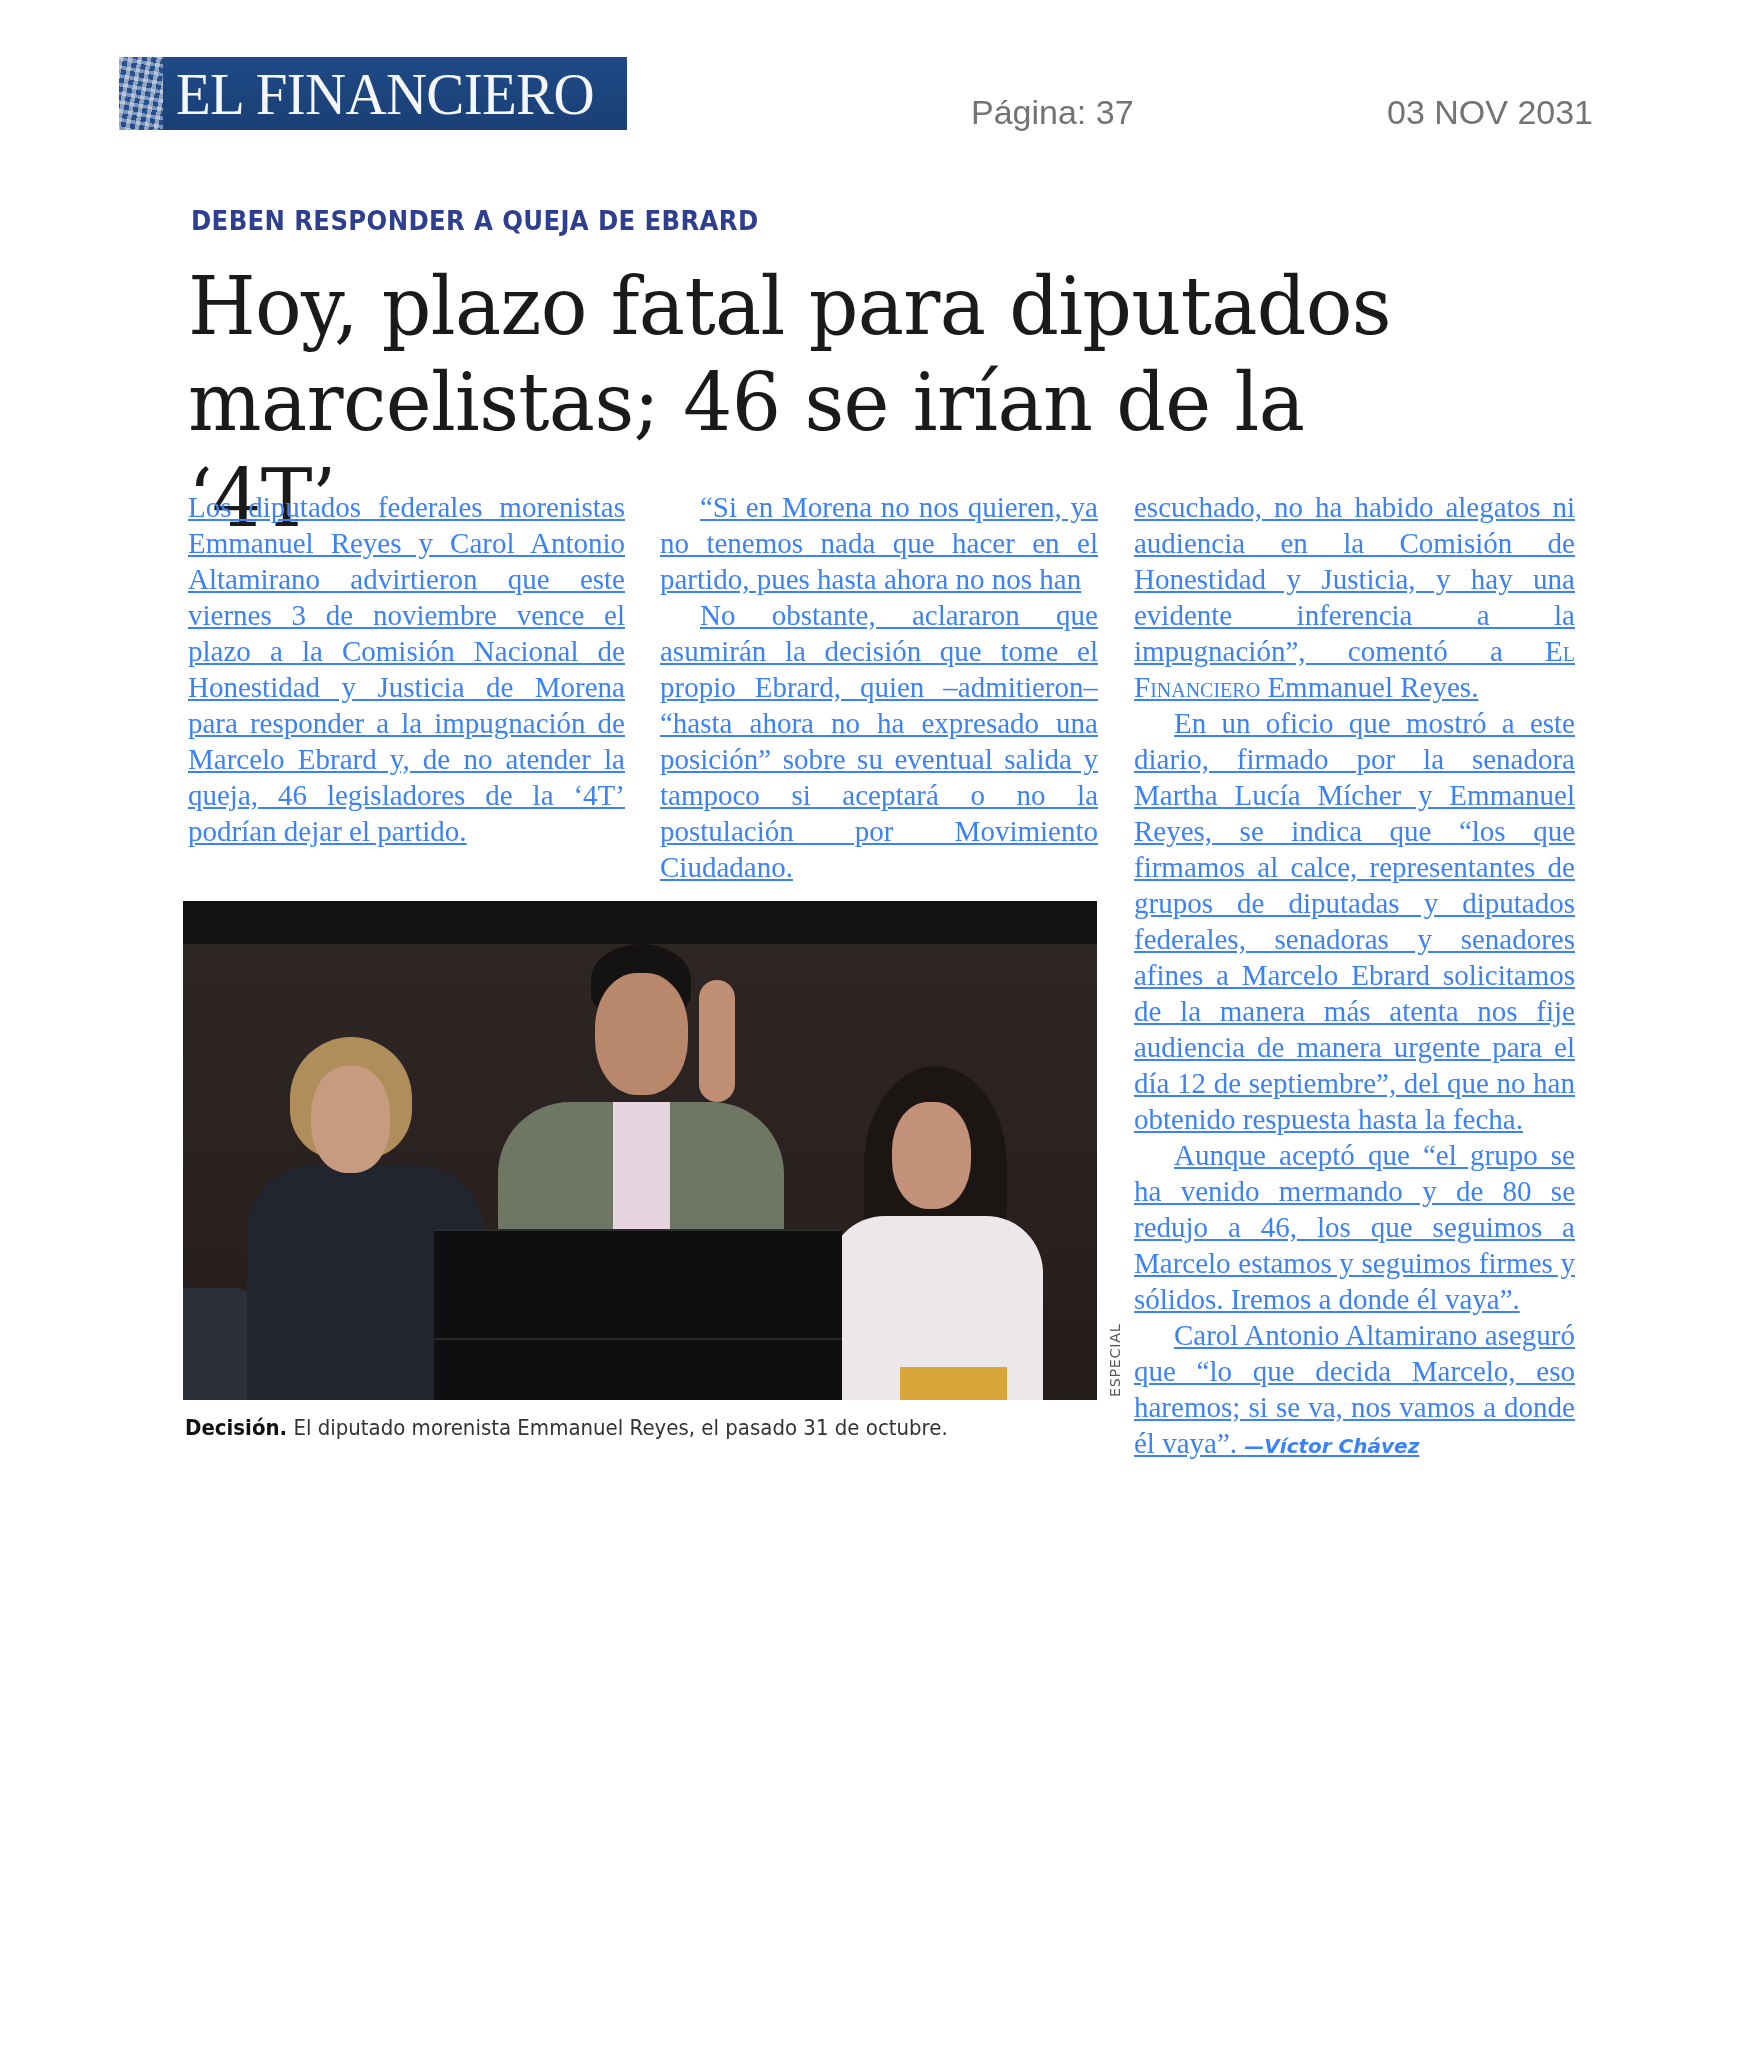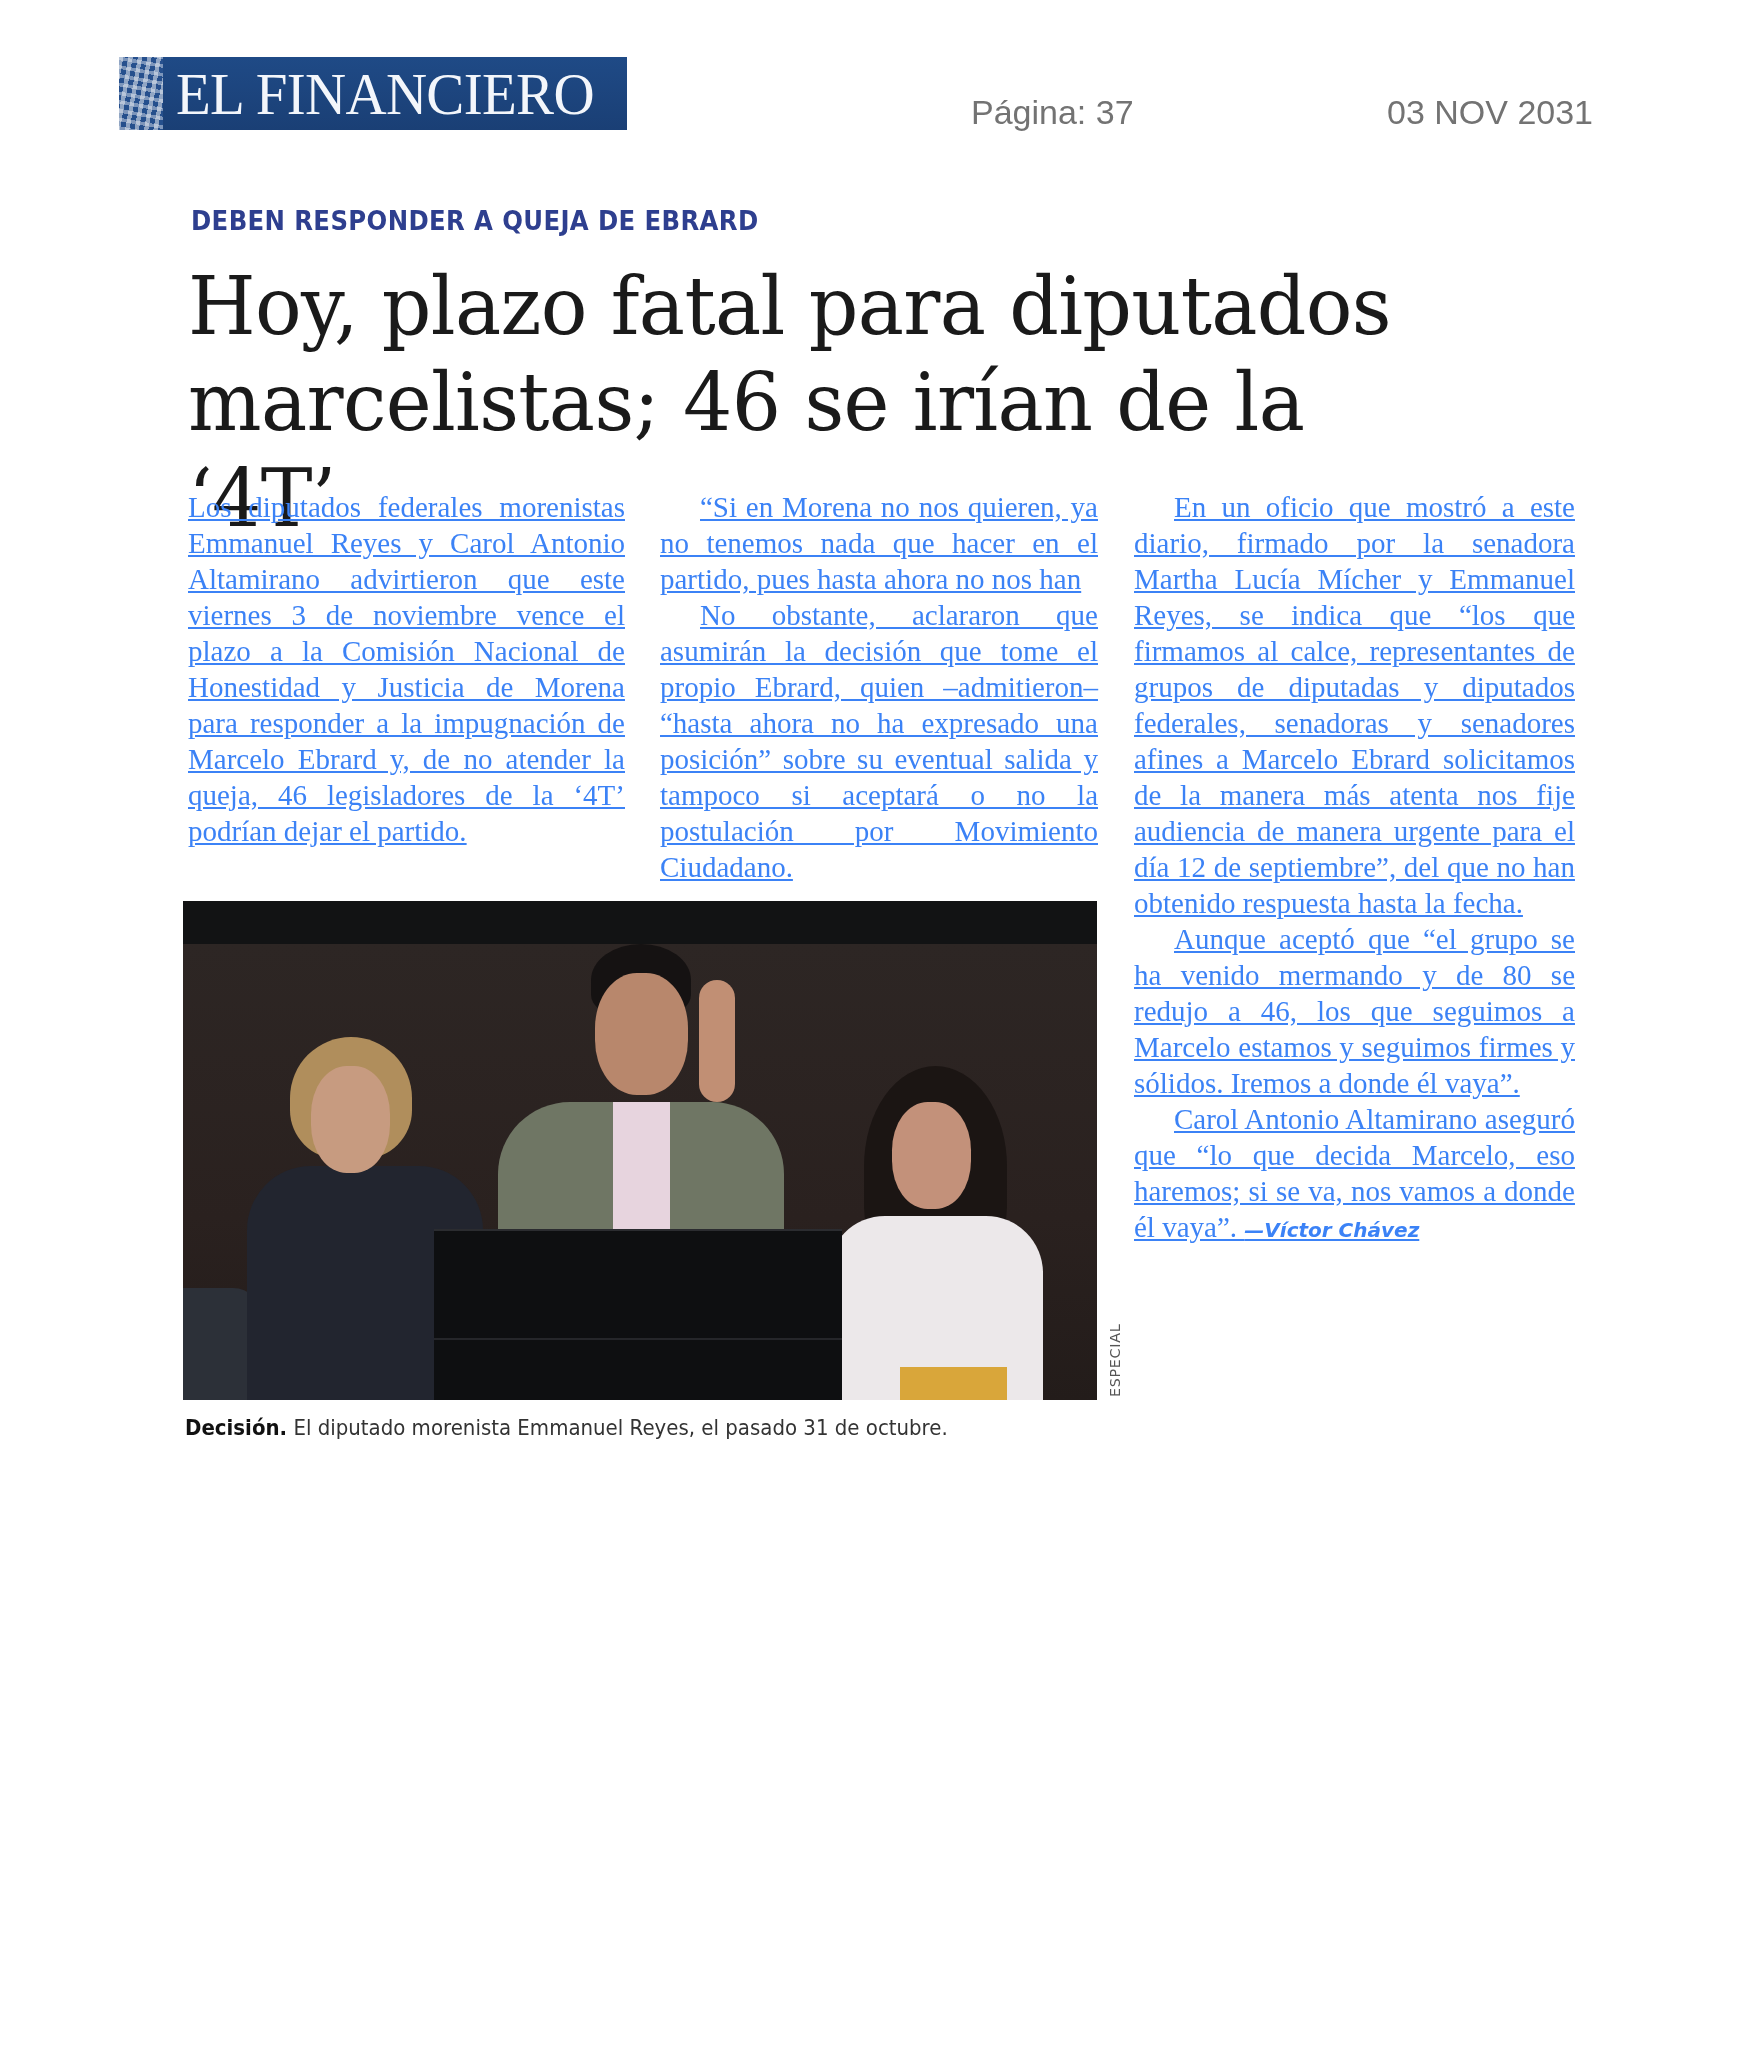--- a/index.html
+++ b/index.html
@@ -77,20 +77,21 @@
 <div class="col col1">
   <p>Los diputados federales morenistas Emmanuel Reyes y Carol Antonio Altamirano advirtieron que este viernes 3 de noviembre vence el plazo a la Comisión Nacional de Honestidad y Justicia de Morena para responder a la impugnación de Marcelo Ebrard y, de no atender la queja, 46 legisladores de la ‘4T’ podrían dejar el partido.</p>
 </div>
 
 <div class="col col2">
   <p class="indent">“Si en Morena no nos quieren, ya no tenemos nada que hacer en el partido, pues hasta ahora no nos han</p>
   <p class="indent">No obstante, aclararon que asumirán la decisión que tome el propio Ebrard, quien –admitieron– “hasta ahora no ha expresado una posición” sobre su eventual salida y tampoco si aceptará o no la postulación por Movimiento Ciudadano.</p>
 </div>
 
 <div class="col col3">
+  <p><span>escuchado, no ha habido alegatos ni audiencia en la Comisión de Honestidad y Justicia, y hay una evidente inferencia a la impugnación”, comentó a </span><span class="smallcaps">El Financiero</span><span> Emmanuel Reyes.</span></p>
   <p class="indent">En un oficio que mostró a este diario, firmado por la senadora Martha Lucía Mícher y Emmanuel Reyes, se indica que “los que firmamos al calce, representantes de grupos de diputadas y diputados federales, senadoras y senadores afines a Marcelo Ebrard solicitamos de la manera más atenta nos fije audiencia de manera urgente para el día 12 de septiembre”, del que no han obtenido respuesta hasta la fecha.</p>
   <p class="indent">Aunque aceptó que “el grupo se ha venido mermando y de 80 se redujo a 46, los que seguimos a Marcelo estamos y seguimos firmes y sólidos. Iremos a donde él vaya”.</p>
   <p class="indent"><span>Carol Antonio Altamirano aseguró que “lo que decida Marcelo, eso haremos; si se va, nos vamos a donde él vaya”. </span><span class="byline">—Víctor Chávez</span></p>
 </div>
 
 <div class="photo" title="Three legislators at a podium; a man in a green jacket raises his index finger, flanked by a woman in black and a woman in a white blouse.">
   <div class="ceiling"></div>
   <div class="wall"></div>
   <div class="chair"></div>
   <div class="person-left">

